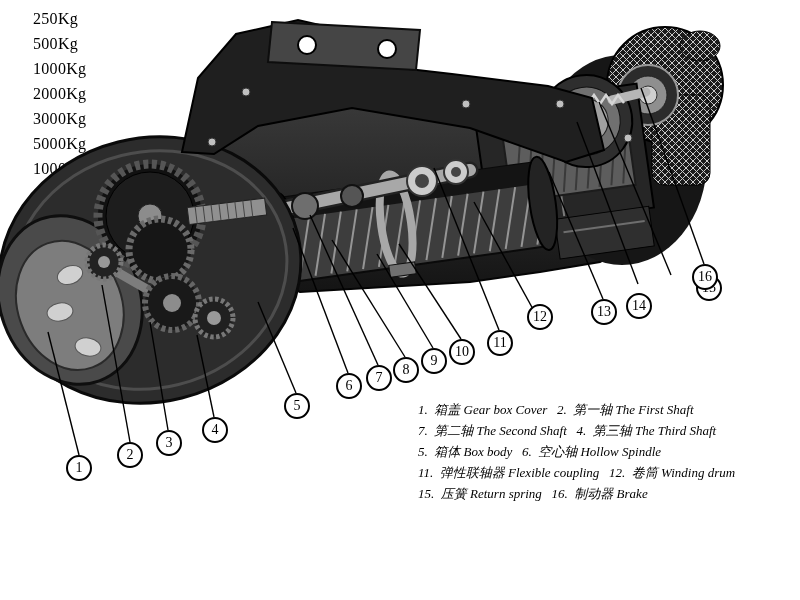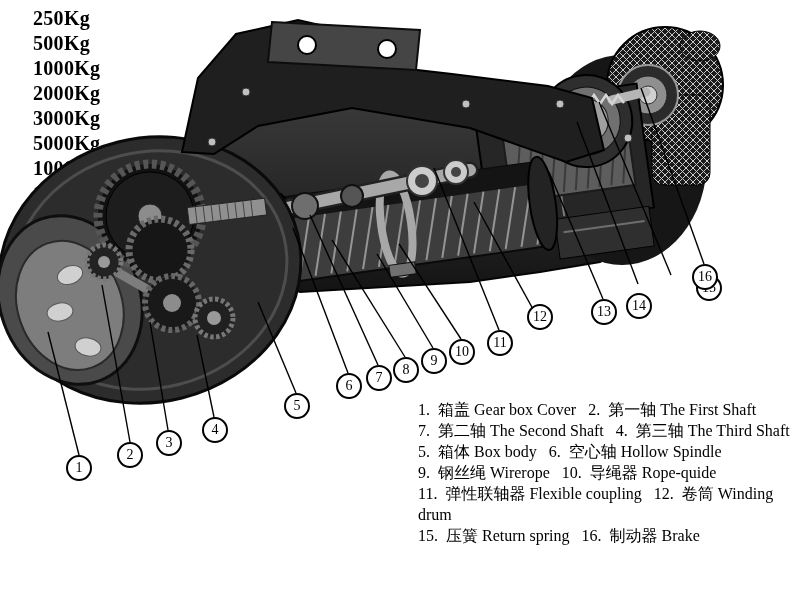--- a/index.html
+++ b/index.html
@@ -2,23 +2,23 @@
 <html><head>
 <meta charset="utf-8">
 <style>
   html,body { margin:0; padding:0; background:#fff; }
   .stage {
     position:relative; width:800px; height:600px; background:#ffffff;
     overflow:hidden; font-family:"Liberation Serif", serif; color:#000;
   }
   .illustration-svg { position:absolute; left:0; top:0; width:800px; height:600px; }
   .weights { position:absolute; left:33px; top:6px; }
-  .weights div { font-size:20px; font-weight:bold; line-height:25px; letter-spacing:0.3px; }
+  .weights div { font-size:16px; font-weight:normal; line-height:25px; letter-spacing:0.3px; }
   .legend { position:absolute; left:418px; top:399px; width:375px; }
-  .legend div { font-size:16px; line-height:21px; white-space:pre-wrap; }
+  .legend div { font-size:13px; line-height:21px; white-space:pre-wrap;font-style:italic; }
   .callout {
     position:absolute; width:26px; height:26px; box-sizing:border-box;
     border:2px solid #000; border-radius:50%; background:#fff;
     text-align:center; line-height:22px; font-size:14px; font-weight:normal;
   }
 </style>
 </head>
 <body>
 
 <div class="stage">
@@ -223,18 +223,17 @@
     <div class="callout" style="left:591px;top:299px">13</div>
     <div class="callout" style="left:626px;top:293px">14</div>
     <div class="callout" style="left:696px;top:275px">15</div>
     <div class="callout" style="left:692px;top:264px">16</div>
   </div>
 
   <div class="legend">
     <div>1.  箱盖 Gear box Cover   2.  第一轴 The First Shaft</div>
     <div>7.  第二轴 The Second Shaft   4.  第三轴 The Third Shaft</div>
     <div>5.  箱体 Box body   6.  空心轴 Hollow Spindle</div>
-    <div>9.  钢丝绳 Wirerope   10.  导绳器 Rope-quide</div>
     <div>11.  弹性联轴器 Flexible coupling   12.  卷筒 Winding drum</div>
     <div>15.  压簧 Return spring   16.  制动器 Brake</div>
   </div>
 
 </div>
 
 </body></html>

